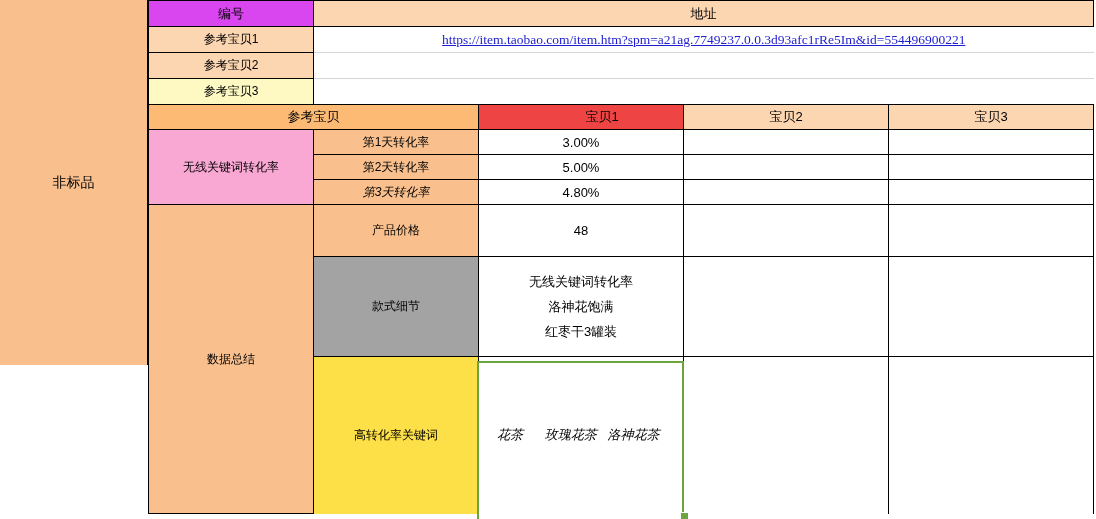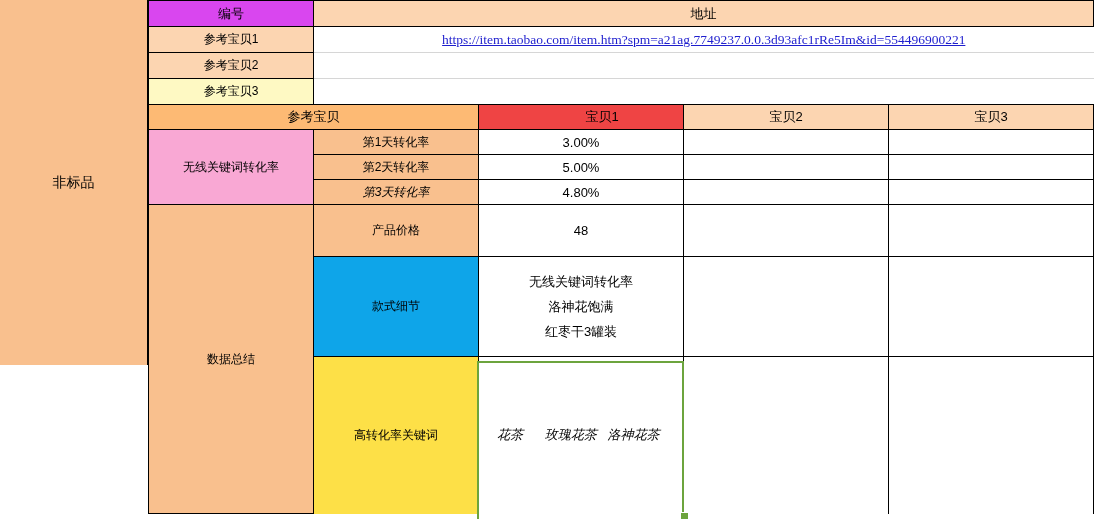--- a/index.html
+++ b/index.html
@@ -116,21 +116,21 @@
       <td class="val"></td>
     </tr>
     <tr style="height:52px">
       <td rowspan="3" class="grp" style="background: rgb(249, 192, 142);">数据总结</td>
       <td class="sub" style="background: rgb(249, 192, 142);">产品价格</td>
       <td class="val">48</td>
       <td class="val"></td>
       <td class="val"></td>
     </tr>
     <tr style="height:100px">
-      <td class="sub" style="background: #0ea5e9; text-align: center;">款式细节</td>
+      <td class="sub" style="background: #a3a3a3; text-align: center;">款式细节</td>
       <td class="val pre-line">无线关键词转化率
 洛神花饱满
 红枣干3罐装</td>
       <td class="val"></td>
       <td class="val"></td>
     </tr>
     <tr class="last-row" style="height:157px">
       <td class="sub" style="background: #fde047;">高转化率关键词</td>
       <td class="val pre left-align">花茶      玫瑰花茶   洛神花茶</td>
       <td class="val"></td>

